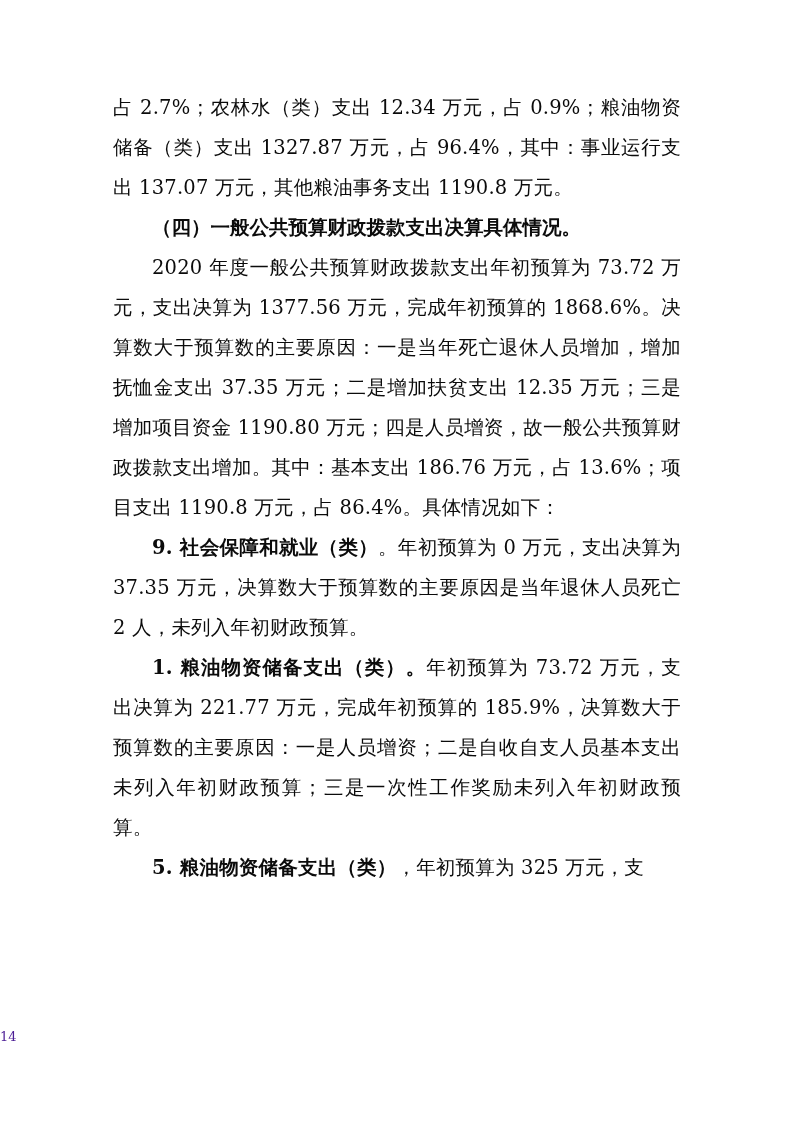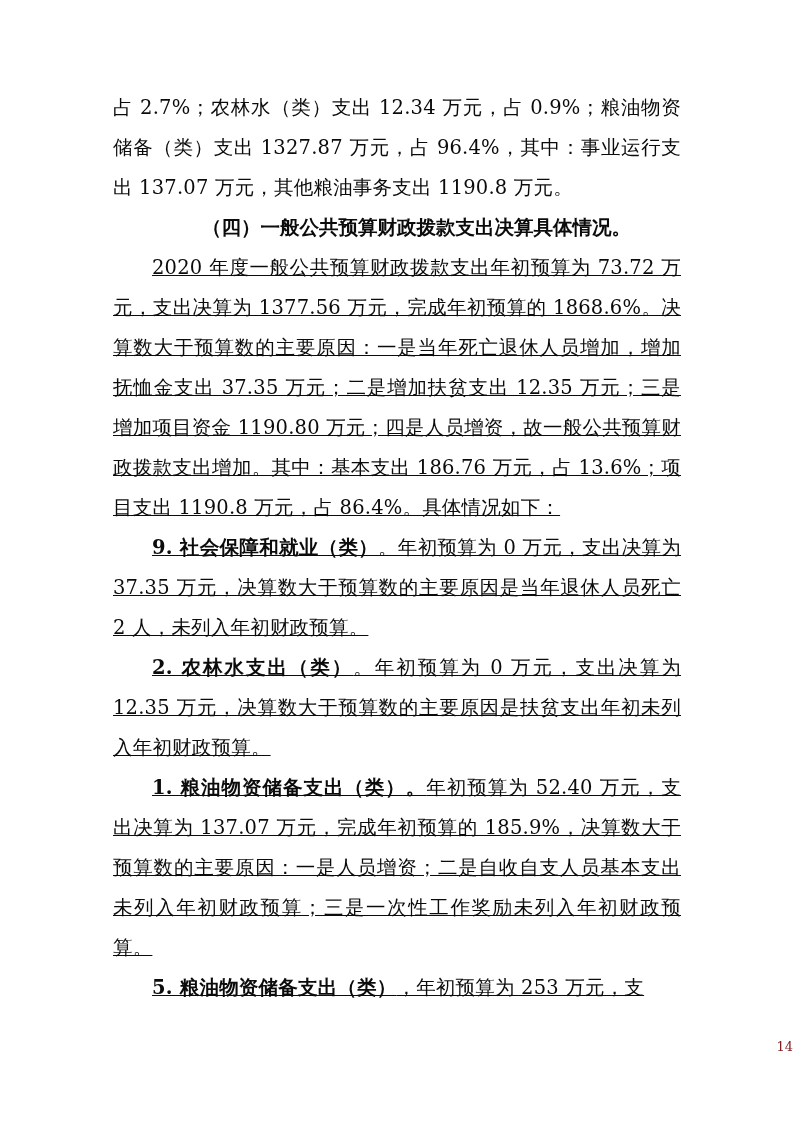--- a/index.html
+++ b/index.html
@@ -27,62 +27,59 @@
     font-size: 19.5px;
     line-height: 40px;
     color: #0b0b0b;
     text-align: justify;
     text-justify: inter-ideograph;
     margin: 0;
     letter-spacing: 0.2px;
   }
   .indent2 {
     text-indent: 39px;
-    text-decoration: underline;
   }
   .heading {
     font-family: "DejaVu Serif", "Liberation Serif", serif;
     font-size: 19.5px;
     line-height: 40px;
     color: #0b0b0b;
     font-weight: bold;
     text-indent: 39px;
     margin: 0;
-    text-align: center;
   }
   .page-number {
     position: absolute;
-    bottom: 68px;
+    bottom: 78px;
     left: 0;
     width: 100%;
-    text-align: right;
+    text-align: left;
     font-family: "DejaVu Serif", "Liberation Serif", serif;
     font-size: 13px;
-    color: #7f1d1d;
+    color: #4c1d95;
   }
   .seg-bold {
     font-weight: bold;
   }
 </style>
 </head>
 <body>
 
 <div class="page">
   <div class="content">
 
     <p class="para"><span>占 2.7%；农林水（类）支出 12.34 万元，占 0.9%；粮油物资储备（类）支出 1327.87 万元，占 96.4%，其中：事业运行支出 137.07 万元，其他粮油事务支出 1190.8 万元。</span></p>
 
     <p class="heading"><span>（四）一般公共预算财政拨款支出决算具体情况。</span></p>
 
     <p class="para indent2"><span>2020 年度一般公共预算财政拨款支出年初预算为 73.72 万元，支出决算为 1377.56 万元，完成年初预算的 1868.6%。决算数大于预算数的主要原因：一是当年死亡退休人员增加，增加抚恤金支出 37.35 万元；二是增加扶贫支出 12.35 万元；三是增加项目资金 1190.80 万元；四是人员增资，故一般公共预算财政拨款支出增加。其中：基本支出 186.76 万元，占 13.6%；项目支出 1190.8 万元，占 86.4%。具体情况如下：</span></p>
 
     <p class="para indent2"><span class="seg-bold">9. 社会保障和就业（类）</span><span>。年初预算为 0 万元，支出决算为 37.35 万元，决算数大于预算数的主要原因是当年退休人员死亡 2 人，未列入年初财政预算。</span></p>
 
-    <p class="para indent2"><span class="seg-bold">2. 农林水支出（类）</span><span>。年初预算为 0 万元，支出决算为 12.35 万元，决算数大于预算数的主要原因是扶贫支出年初未列入年初财政预算。</span></p>
 
-    <p class="para indent2"><span class="seg-bold">1. 粮油物资储备支出（类）。</span><span>年初预算为 52.40 万元，支出决算为 137.07 万元，完成年初预算的 185.9%，决算数大于预算数的主要原因：一是人员增资；二是自收自支人员基本支出未列入年初财政预算；三是一次性工作奖励未列入年初财政预算。</span></p>
+    <p class="para indent2"><span class="seg-bold">1. 粮油物资储备支出（类）。</span><span>年初预算为 73.72 万元，支出决算为 221.77 万元，完成年初预算的 185.9%，决算数大于预算数的主要原因：一是人员增资；二是自收自支人员基本支出未列入年初财政预算；三是一次性工作奖励未列入年初财政预算。</span></p>
 
-    <p class="para indent2"><span class="seg-bold">5. 粮油物资储备支出（类）</span><span>，年初预算为 253 万元，支</span></p>
+    <p class="para indent2"><span class="seg-bold">5. 粮油物资储备支出（类）</span><span>，年初预算为 325 万元，支</span></p>
 
   </div>
 
   <div class="page-number">14</div>
 </div>
 
 </body></html>

